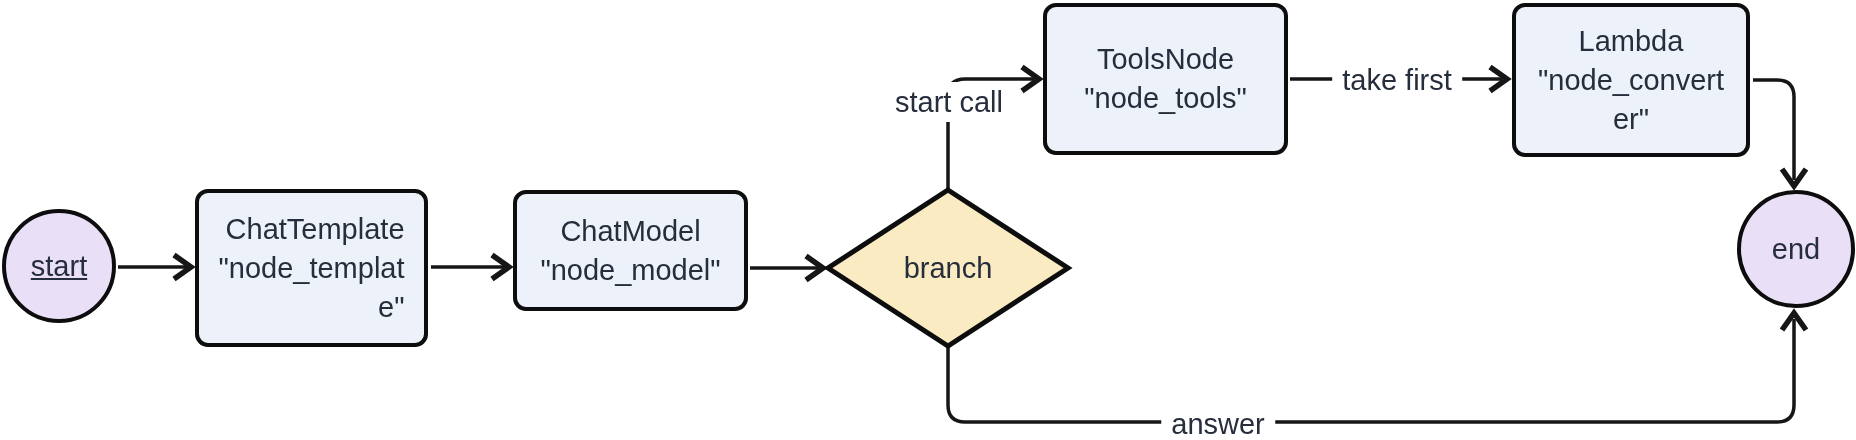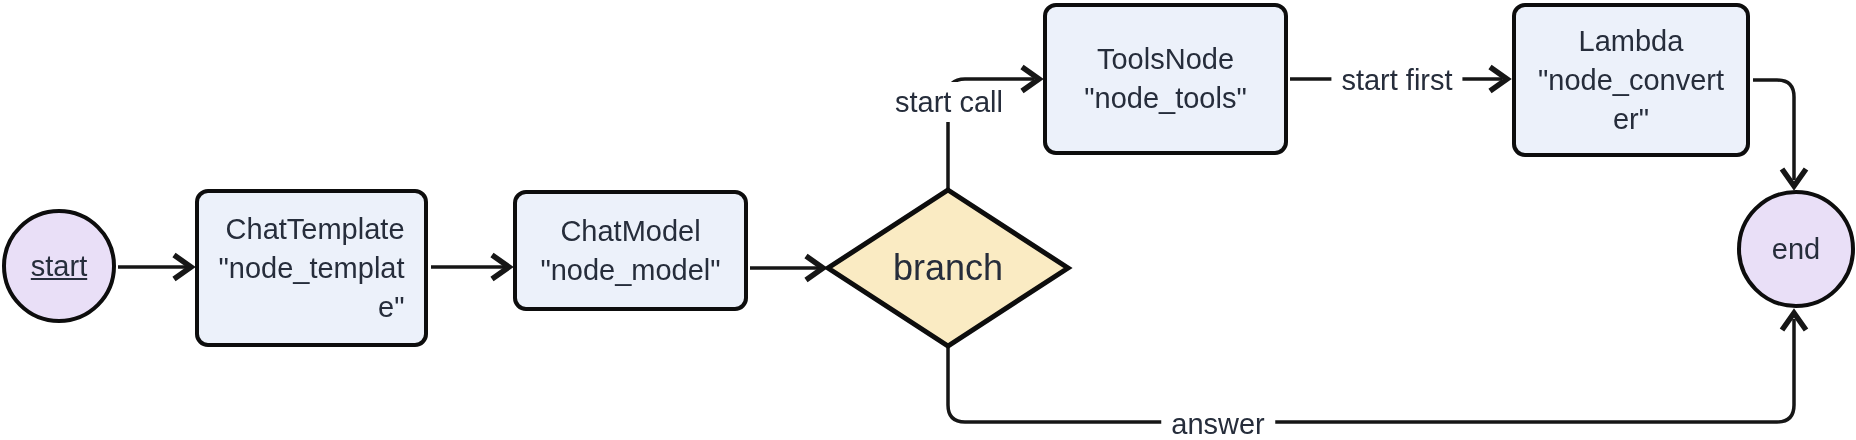--- a/index.html
+++ b/index.html
@@ -68,21 +68,21 @@
   .n-end       { left: 1737px; top: 190px; width: 118px; height: 118px; text-align: right; }
   .diamond-label {
     position: absolute;
     left: 848px;
     top: 248px;
     width: 200px;
     height: 40px;
     display: flex;
     align-items: center;
     justify-content: center;
-    font-size: 36px;
+    font-size: 29px;
   }
   .edge-label {
     position: absolute;
     transform: translate(-50%, -50%);
     background: var(--edge-label-bg, #ffffff);
     padding: 3px 10px;
     font-size: 29px;
     line-height: 34px;
     white-space: nowrap;
   }
@@ -149,16 +149,16 @@
     <span class="lbl">Lambda
 "node_convert
 er"</span>
   </div>
 
   <div class="node circle-node n-end">
     <span class="lbl">end</span>
   </div>
 
   <div class="edge-label el-toolcall">start call</div>
-  <div class="edge-label el-takefirst">start first</div>
+  <div class="edge-label el-takefirst">take first</div>
   <div class="edge-label el-answer">answer</div>
 
 </div>
 
 </body></html>

